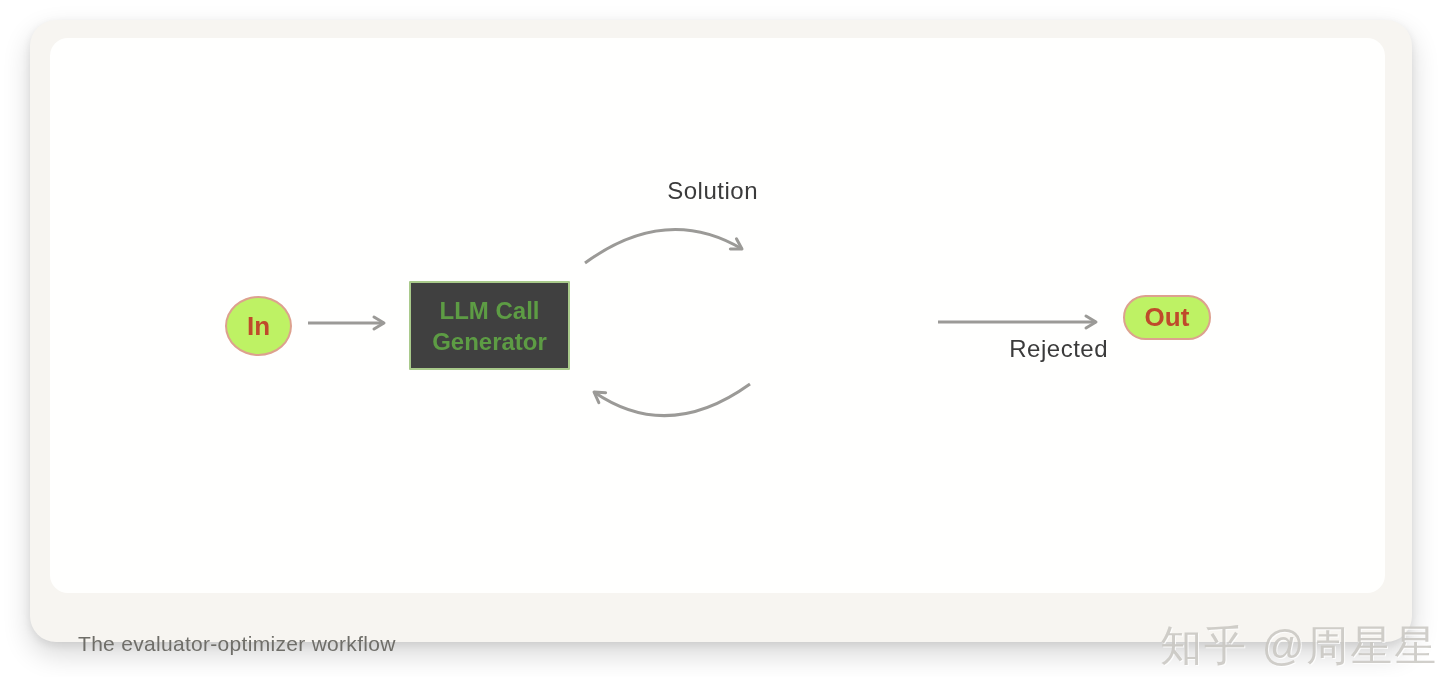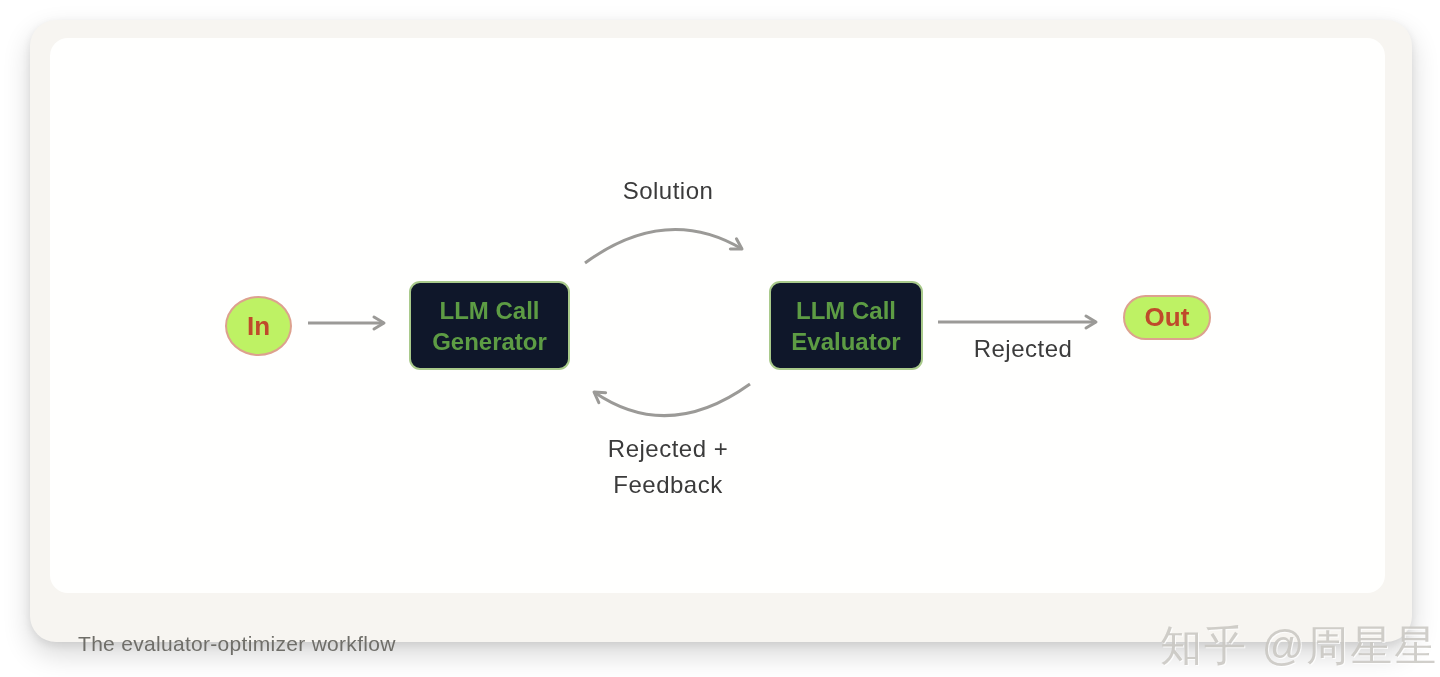--- a/index.html
+++ b/index.html
@@ -39,23 +39,23 @@
     text-align: center;
     font-weight: bold;
   }
   .node-pink {
     background: #bef264;
     border: 2px solid #dda18e;
     color: #bf4a2b;
     font-size: 26px;
   }
   .node-green {
-    background: #0f172a;
+    background: #404040;
     border: 2px solid #a9ca8b;
-    border-radius: 11px;
+    border-radius: 1px;
     color: #5d9c44;
     font-size: 24px;
     line-height: 31px;
     padding: 0 18px;
   }
   .node-in {
     left: 225px; top: 296px;
     width: 67px; height: 60px;
     border-radius: 50%;
   }
@@ -63,21 +63,21 @@
     left: 1123px; top: 295px;
     width: 88px; height: 45px;
     border-radius: 30px;
   }
   .node-generator { left: 409px; top: 281px; width: 161px; height: 89px; }
   .node-evaluator { left: 769px; top: 281px; width: 154px; height: 89px; }
   .edge-label {
     position: absolute;
     color: #3b3b3b;
     font-size: 24px;
-    text-align: center;
+    text-align: right;
     letter-spacing: 0.5px;
   }
   .label-solution { left: 578px; top: 177px; width: 180px; }
   .label-accepted { left: 938px; top: 335px; width: 170px; }
   .label-rejected { left: 558px; top: 431px; width: 220px; line-height: 36px; }
   .svg-overlay { position: absolute; left: 0; top: 0; }
   .caption {
     position: absolute;
     left: 48px; top: 612px;
     font-size: 21px;
@@ -119,30 +119,23 @@
   </svg>
 
   <div class="node node-pink node-in">
     <span>In</span>
   </div>
 
   <div class="node node-green node-generator">
     <span>LLM Call Generator</span>
   </div>
 
-  <div class="node node-green node-evaluator">
-    <span>LLM Call Evaluator</span>
-  </div>
 
   <div class="node node-pink node-out">
     <span>Out</span>
   </div>
 
   <div class="edge-label label-solution">Solution</div>
 
   <div class="edge-label label-accepted">Rejected</div>
 
-  <div class="edge-label label-rejected">
-    <span>Rejected +</span><br>
-    <span>Feedback</span>
-  </div>
 
 </div>
 
 </body></html>

